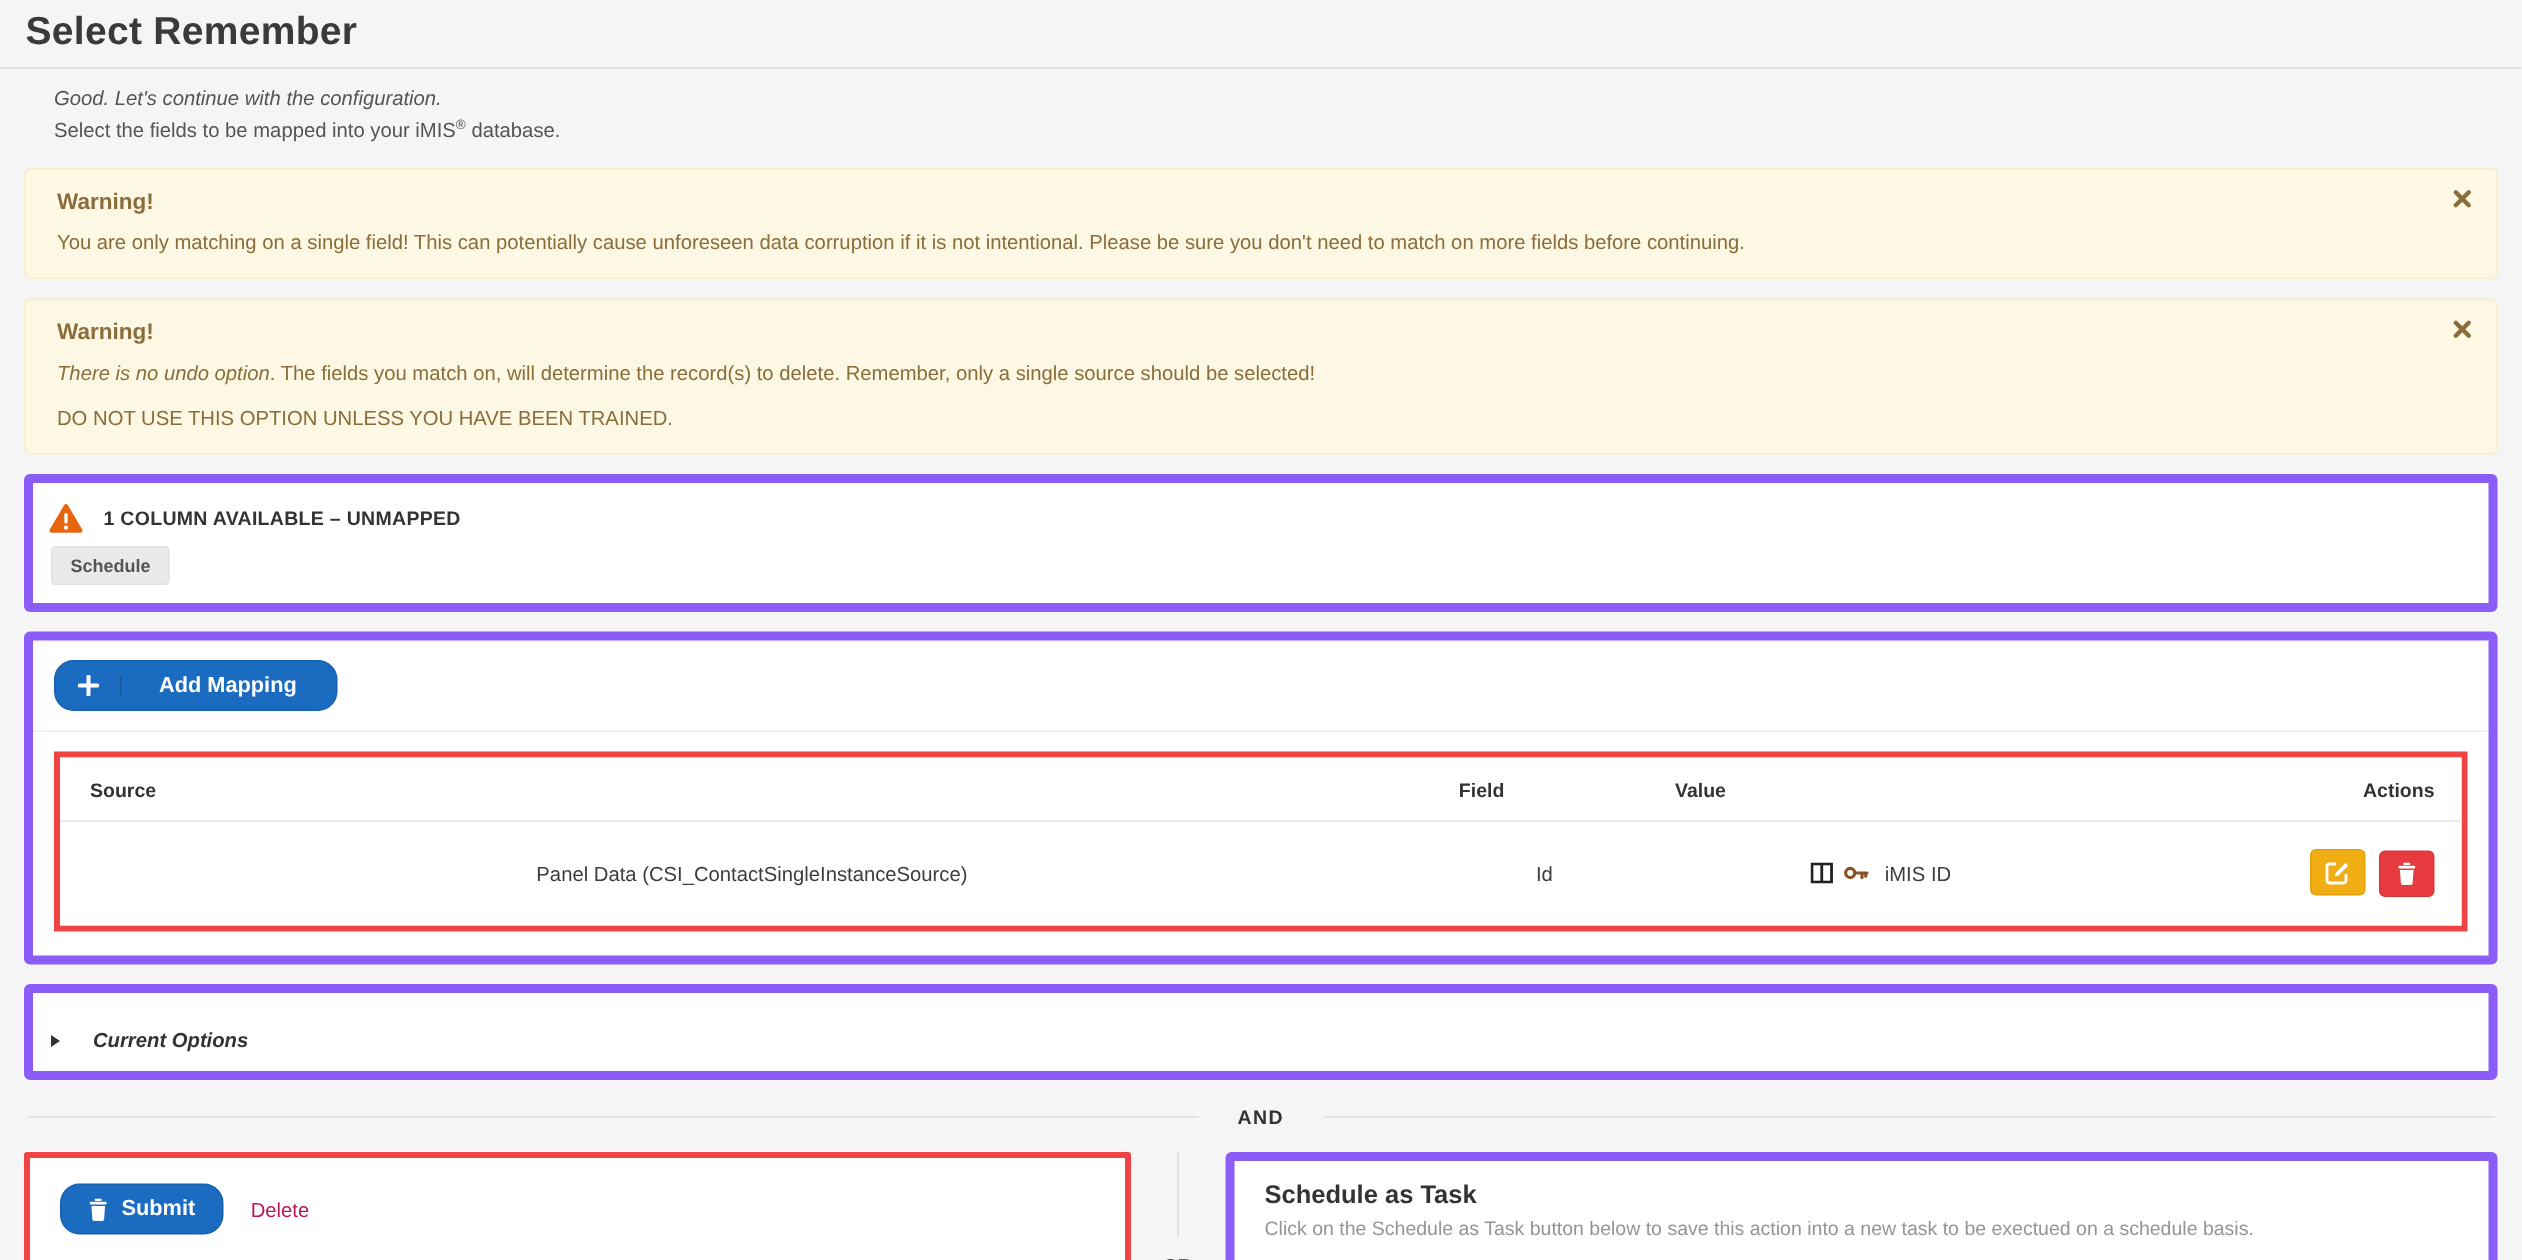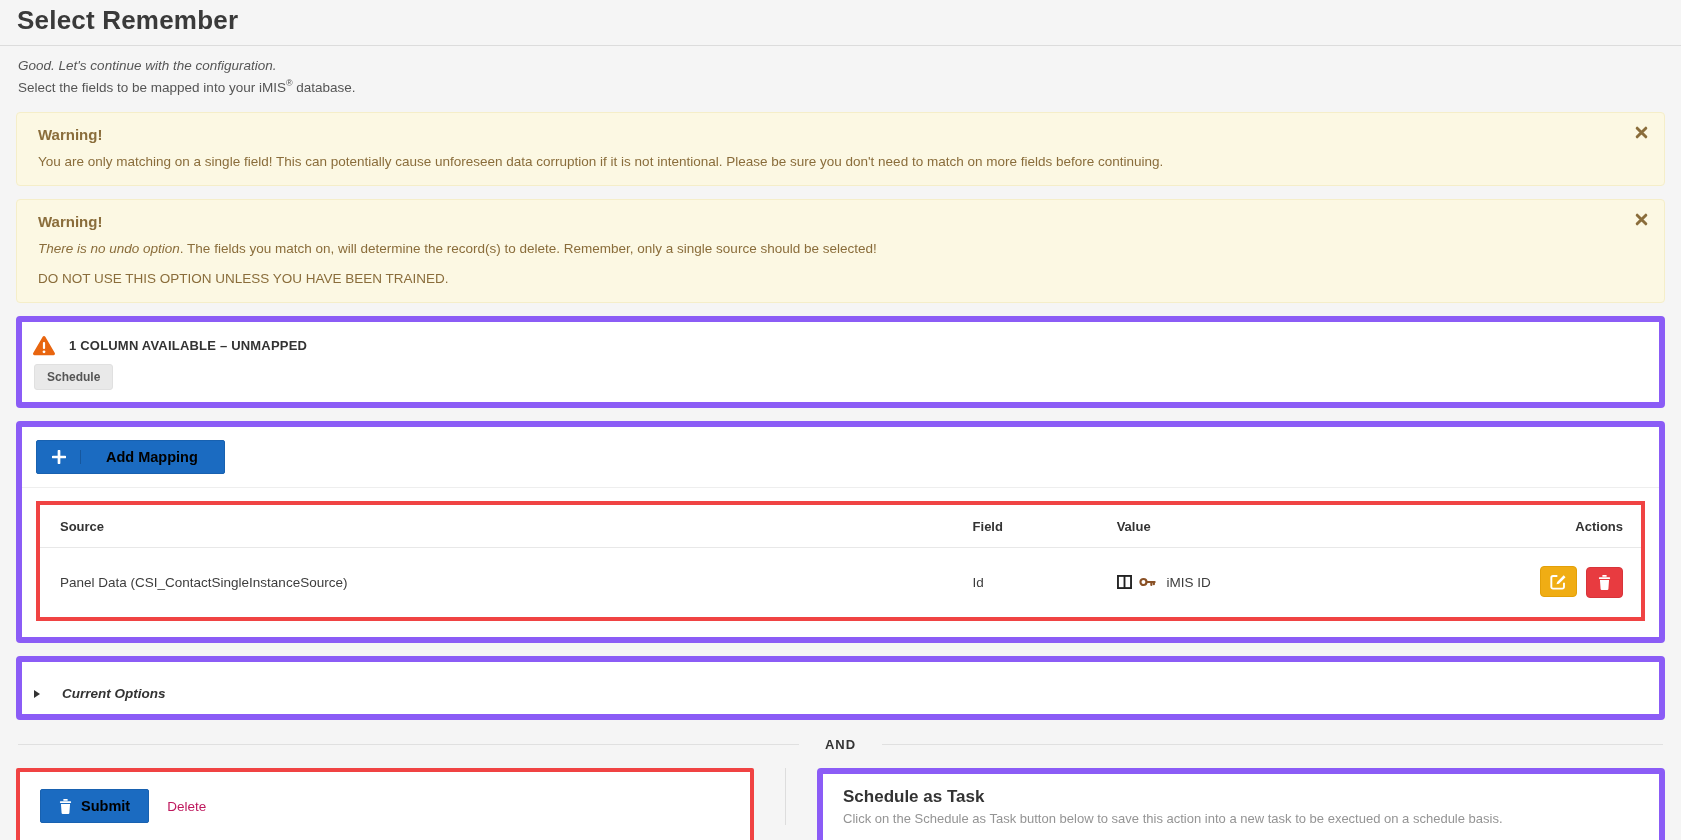--- a/index.html
+++ b/index.html
@@ -6,21 +6,21 @@
   html,body { margin:0; padding:0; }
   body {
     width:1681px; height:840px; overflow:hidden;
     background:#f5f5f5; color:#444;
     font-family:"Liberation Sans","DejaVu Sans",sans-serif;
     font-size:13.5px;
   }
   .page-header { padding:5px 17px 9px; border-bottom:1px solid #dcdcdc; }
   .page-header h1 { margin:0; font-size:26px; font-weight:700; color:#3a3a3a; letter-spacing:.2px; }
   .content { padding:0 16px; }
-  .intro { margin:10px 2px 14px; line-height:1.55; color:#555; }
+  .intro { margin:10px 20px 14px; line-height:1.55; color:#555; }
   .intro .it { font-style:italic; }
   .intro sup { font-size:9px; }
 
   
   .alert {
     position:relative; background:#fcf8e3; border:1px solid #f5eec9; border-radius:4px;
     padding:11px 68px 13px 21px; margin-bottom:13px; color:#8a6d3b; line-height:1.5;
   }
   .alert-title { font-weight:700; font-size:15px; margin-bottom:5px; }
   .alert-line2 { margin-top:10px; }
@@ -36,34 +36,34 @@
   .unmapped-head { display:flex; align-items:center; gap:13px; }
   .unmapped-label { font-weight:700; font-size:13px; color:#333; letter-spacing:.2px; }
   .chip {
     display:inline-block; margin:8px 0 0 2px; background:#e9e9e9; border:1px solid #e0e0e0; border-radius:3px;
     color:#555; font-weight:700; font-size:12px; padding:5px 12px; cursor:grab;
   }
 
   
   .mapping-toolbar { padding:13px 14px; border-bottom:1px solid #eee; }
   .btn-blue {
-    display:inline-flex; align-items:center; background:#1b6bc1; border:1px solid #1861b0; border-radius:2px;
-    color:#000000; font-weight:700; font-size:14.5px; font-family:inherit; cursor:pointer; padding:8px 18px; gap:9px;
+    display:inline-flex; align-items:center; background:#1b6bc1; border:1px solid #1861b0; border-radius:13px;
+    color:#ffffff; font-weight:700; font-size:14.5px; font-family:inherit; cursor:pointer; padding:8px 18px; gap:9px;
   }
   .btn-blue .svg-wrap { display:inline-flex; line-height:0; }
   .add-btn { padding:8px 26px 8px 15px; }
   .add-btn .icon-sect { display:inline-flex; padding-right:14px; margin-right:16px; border-right:1px solid rgba(0,0,0,.18); line-height:0; }
   .table-wrap { padding:13px 14px 16px; }
   .map-table-border { border:4px solid #f04343; }
   table.map-table { width:100%; border-collapse:collapse; }
   .map-table th {
     text-align:left; font-size:13px; font-weight:700; color:#333; padding:14px 10px 13px 20px;
     border-bottom:1px solid #e8e8e8; background:#fff;
   }
-  .map-table td { padding:18px 10px 19px 20px; font-size:13.5px; color:#3d3d3d; background:#fff; }
+  .map-table td { padding:18px 10px 19px 20px; font-size:13.5px; color:#3d3d3d; background:#fff;text-align:center; }
   .col-source { width:57%; } .col-field { width:9%; } .col-value { width:19%; } .col-actions { width:15%; }
   th.col-actions, td.actions-cell { text-align:right; padding-right:18px; }
   .value-cell .vicons { display:inline-flex; align-items:center; gap:7px; margin-right:7px; vertical-align:-2px; }
   .icon-btn {
     display:inline-flex; align-items:center; justify-content:center; width:37px; height:31px;
     border-radius:4px; border:1px solid transparent; cursor:pointer; margin-left:5px; line-height:0;
   }
   .btn-edit { background:#f0ad14; border-color:#e3a008; }
   .btn-del  { background:#e83b40; border-color:#d7343a; }
 

